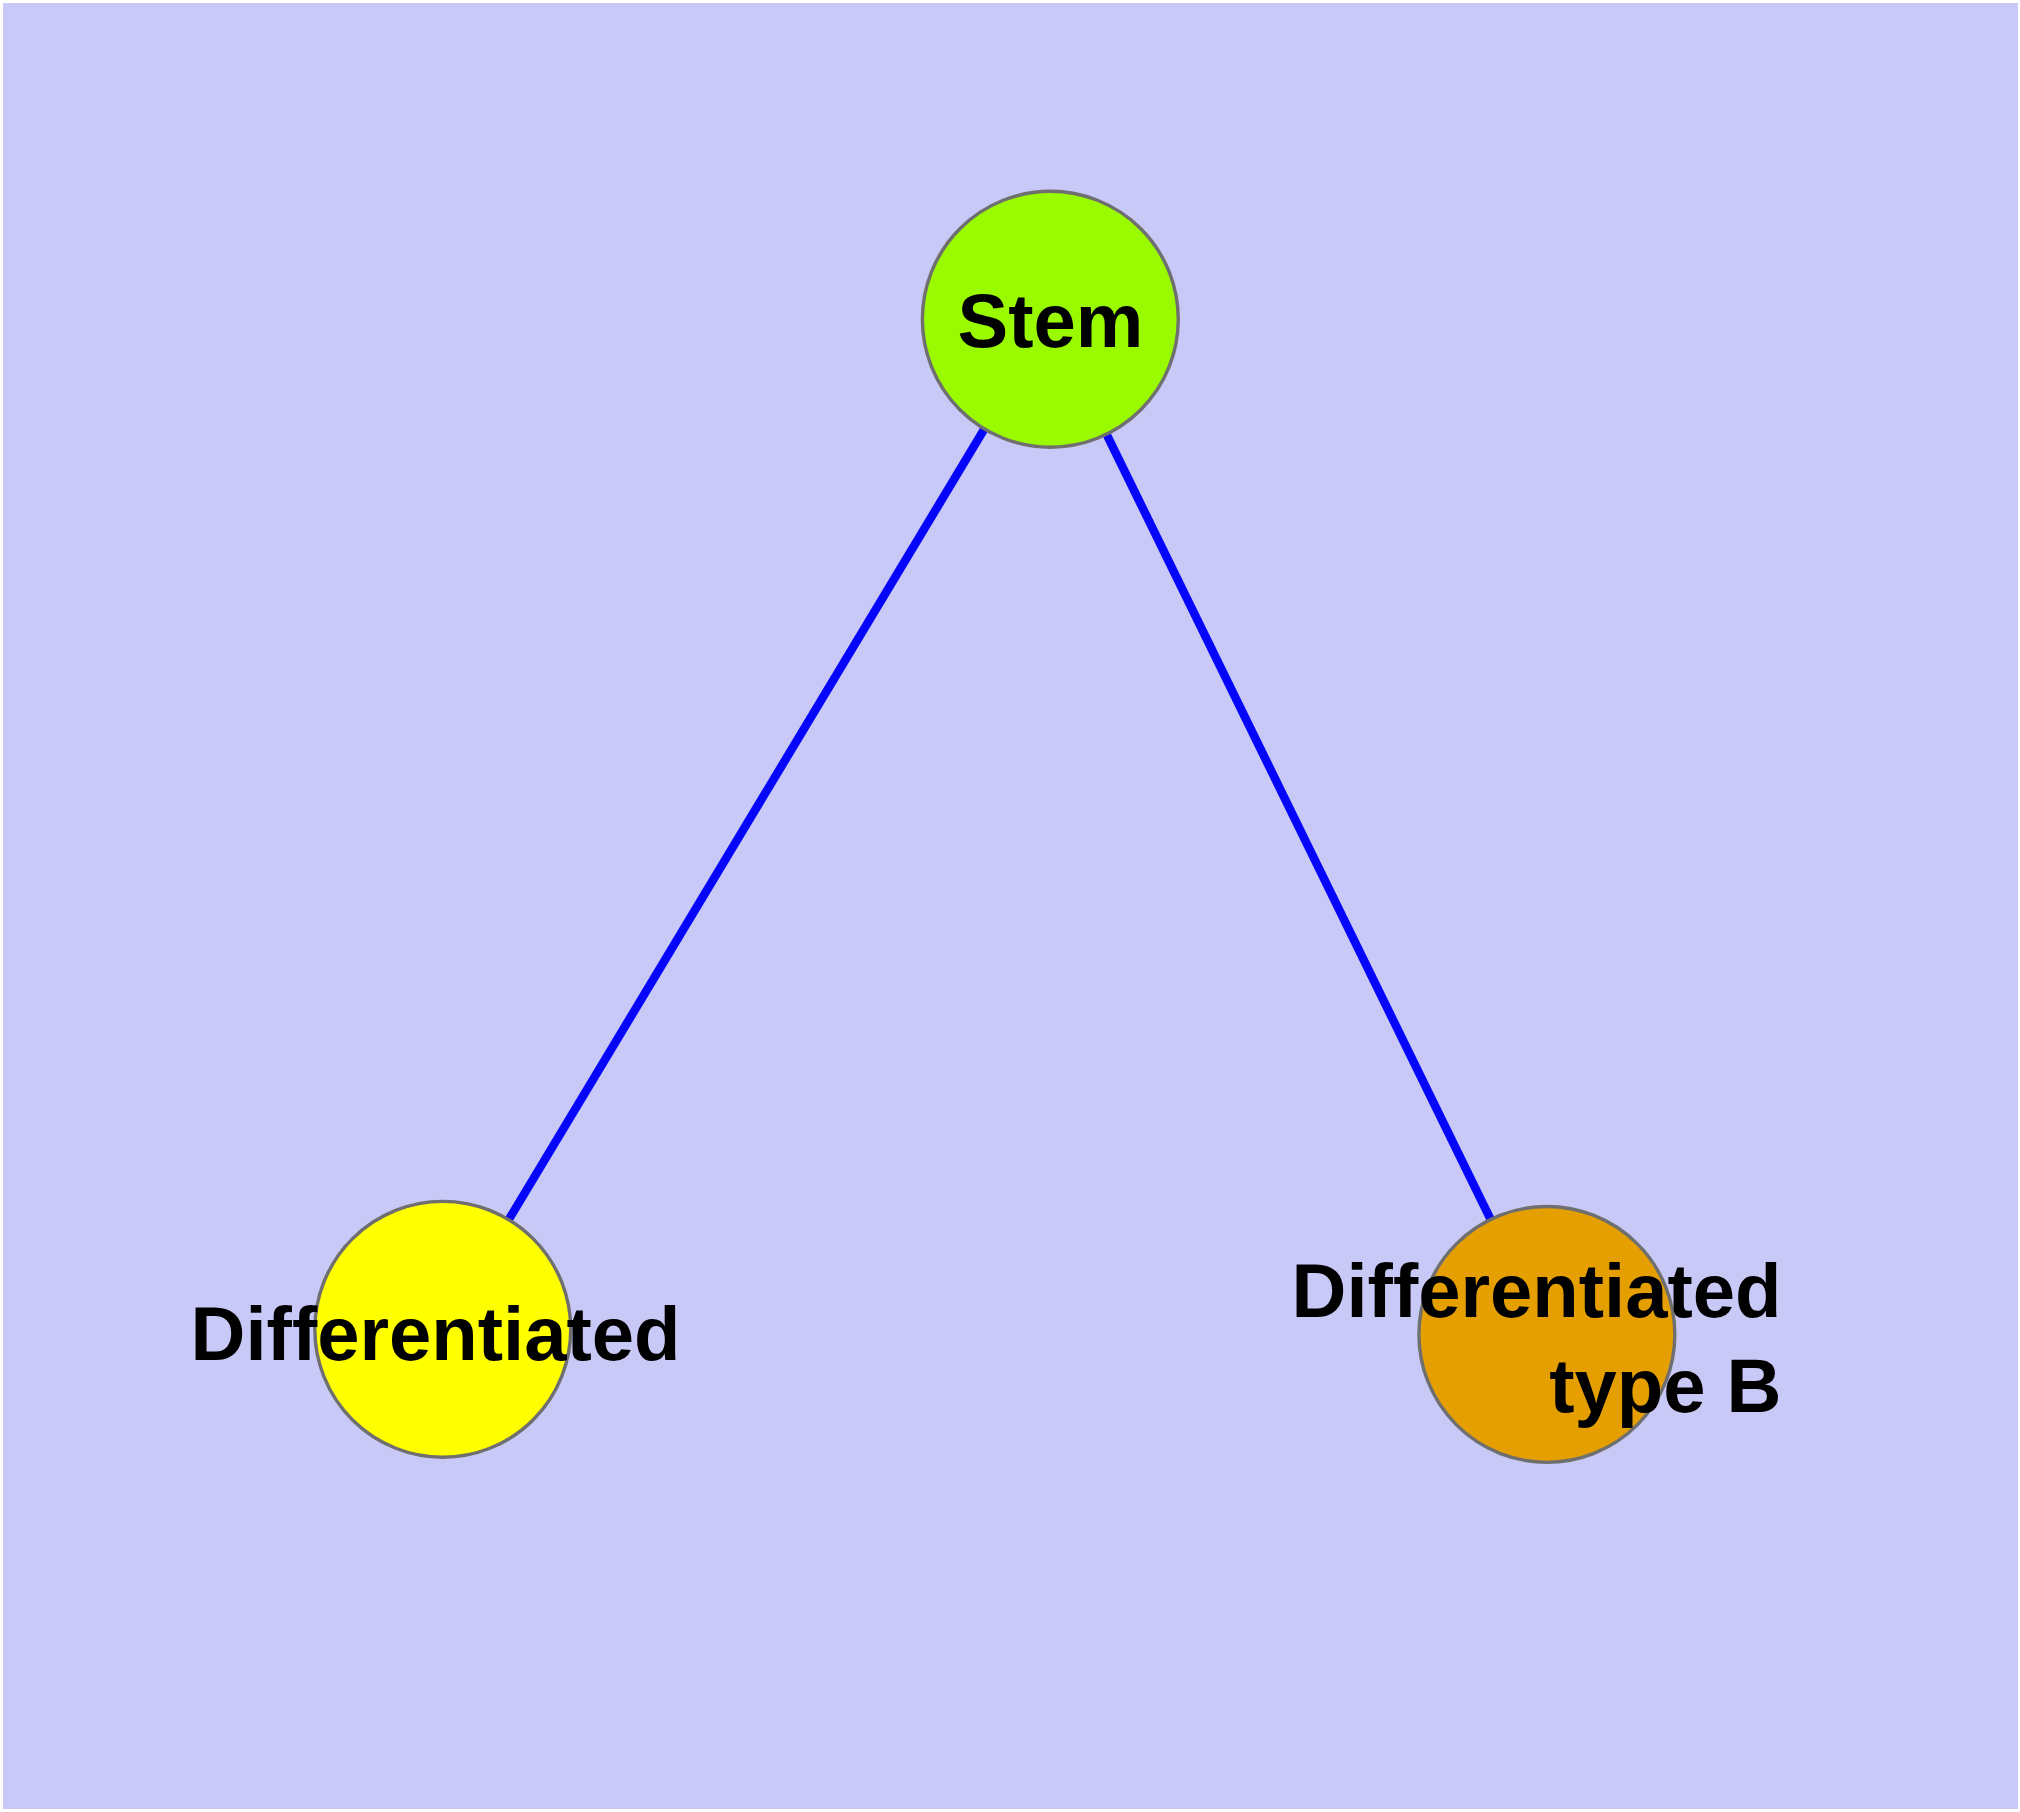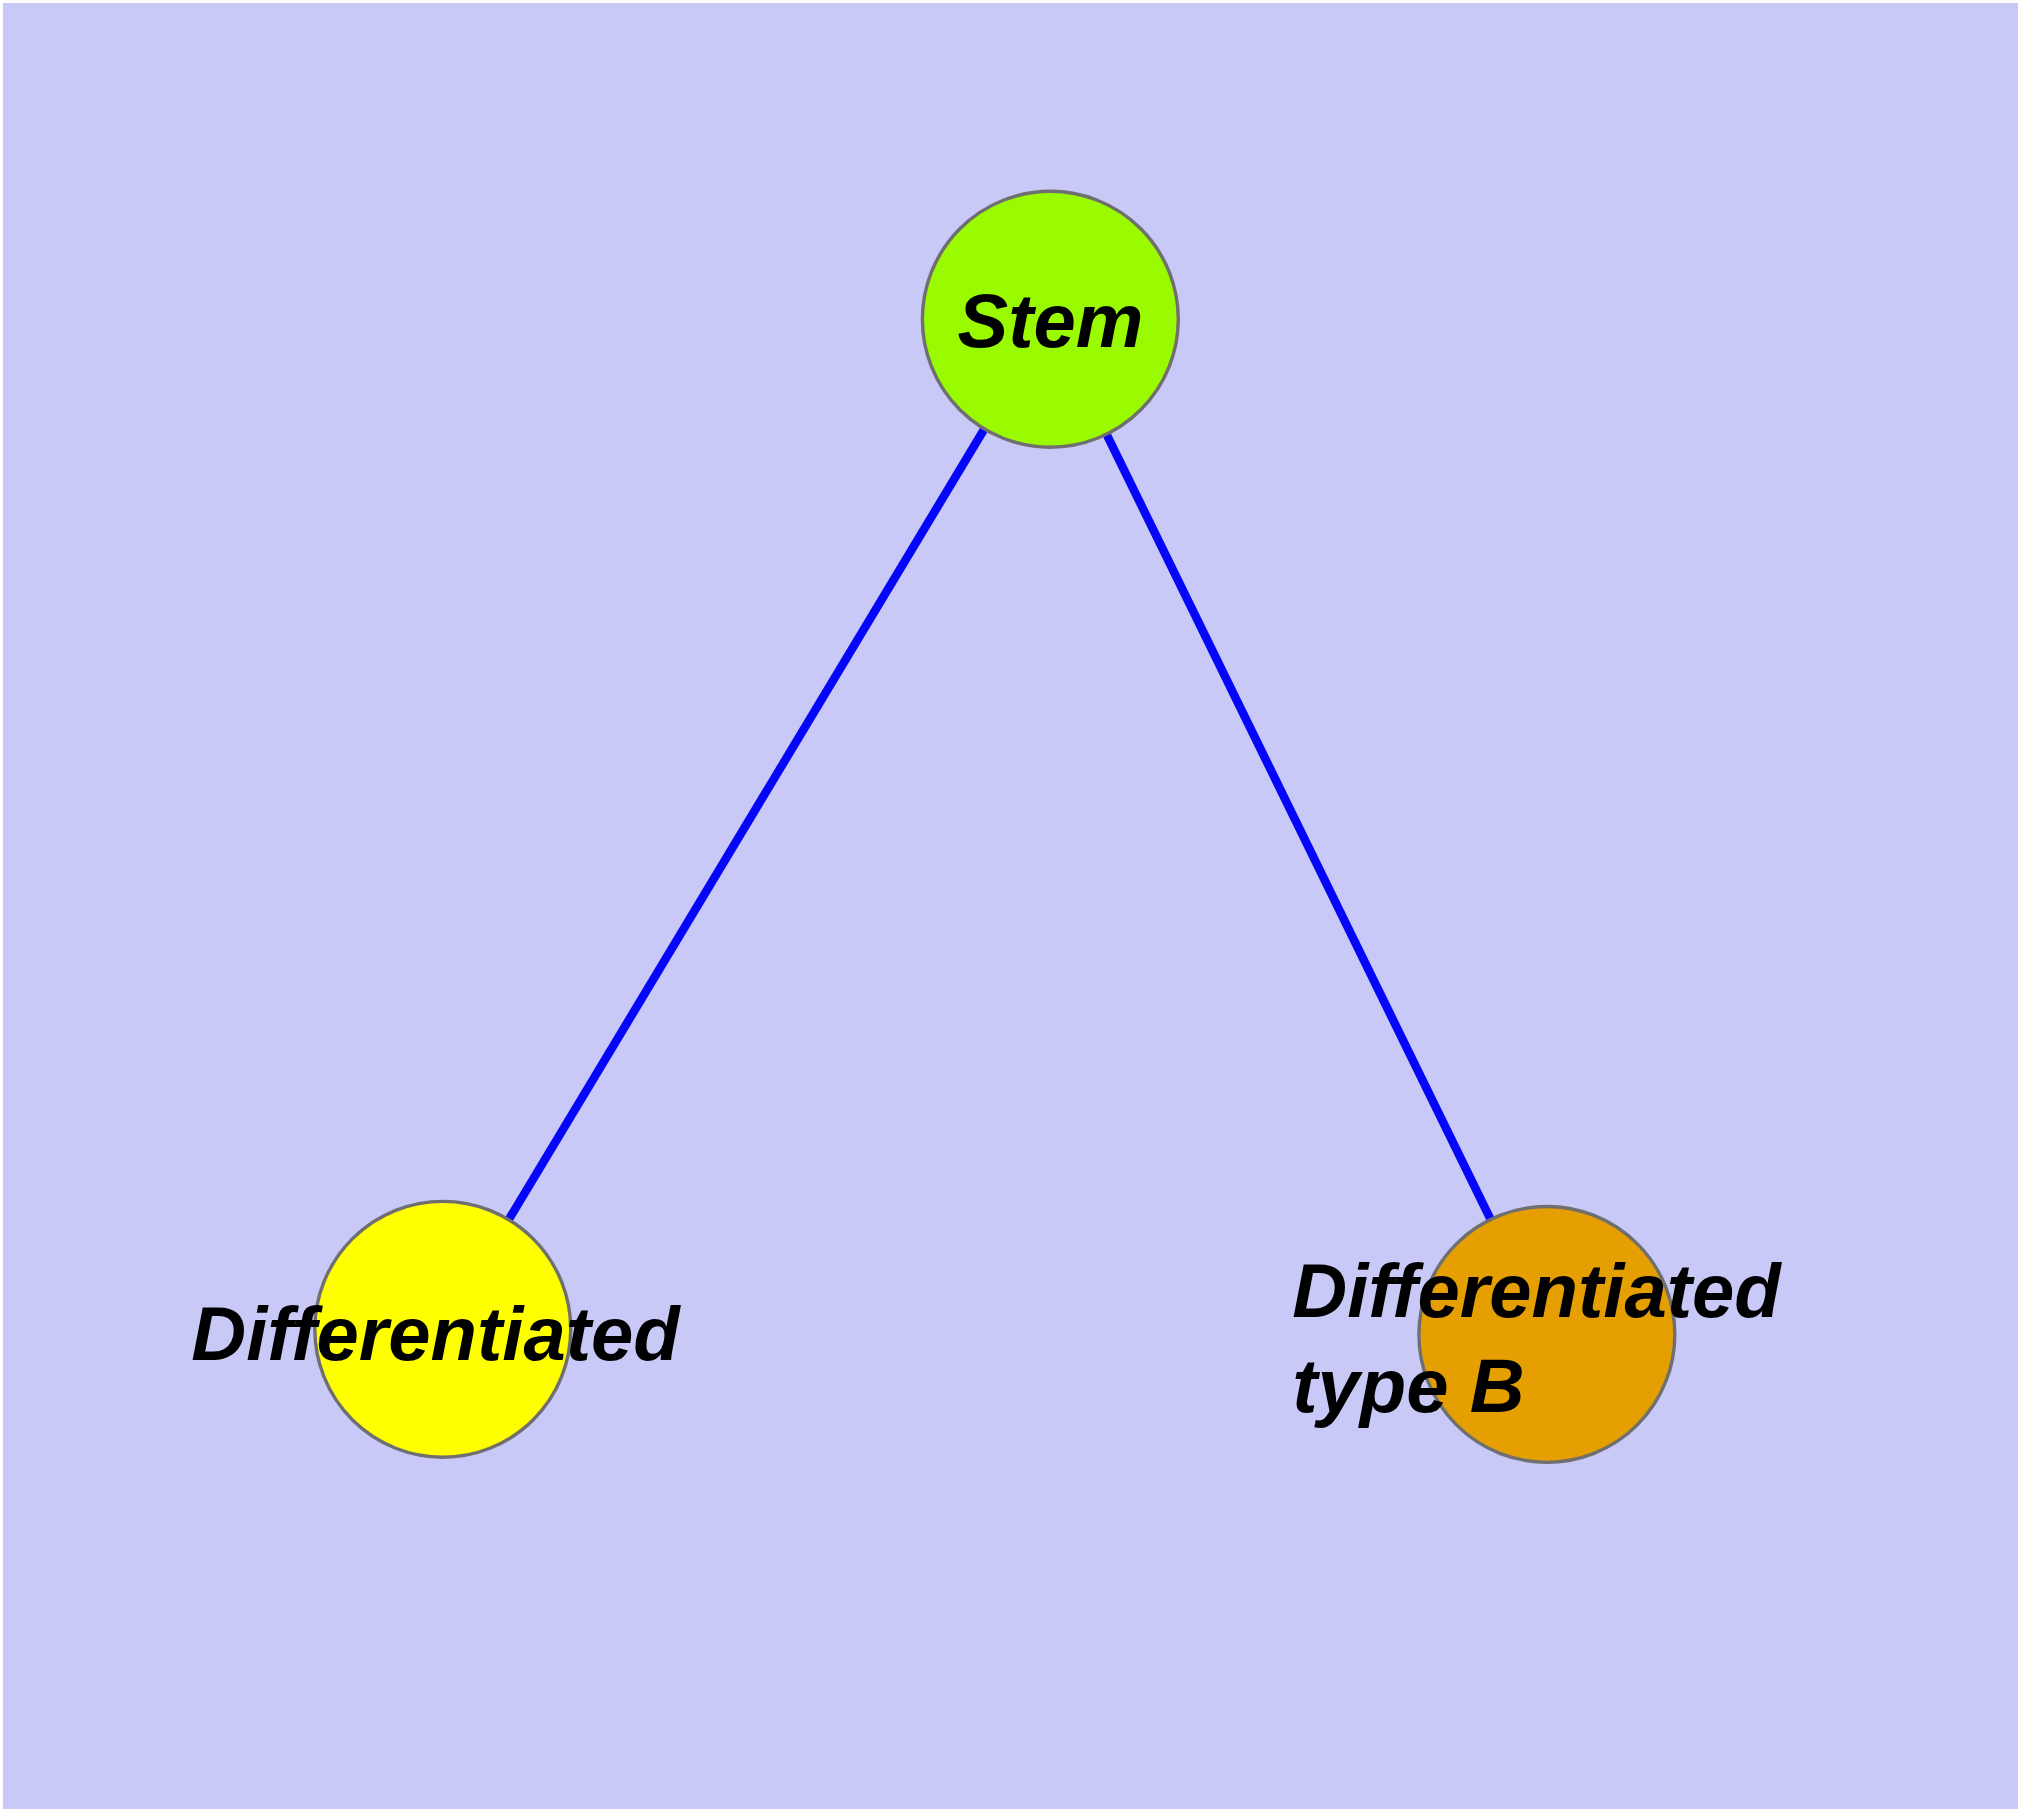--- a/index.html
+++ b/index.html
@@ -29,28 +29,27 @@
   svg.graph line {
     stroke-width: 10;
     stroke-linecap: butt;
   }
   svg.graph circle {
     stroke-width: 4;
   }
   .node-label {
     position: absolute;
     transform: translate(-50%, -50%);
-    text-align: left;
+    text-align: right;
     color: #000000;
     font-weight: bold;
     font-size: 76px;
     line-height: 95px;
     white-space: nowrap;
     letter-spacing: 0;
-    font-style: italic;
   }
   .node-label span { display: block; margin-left: 28px; }
 </style>
 </head>
 <body>
 
 <div class="canvas">
 
   <svg class="graph" viewBox="0 0 2378 2131">
 

